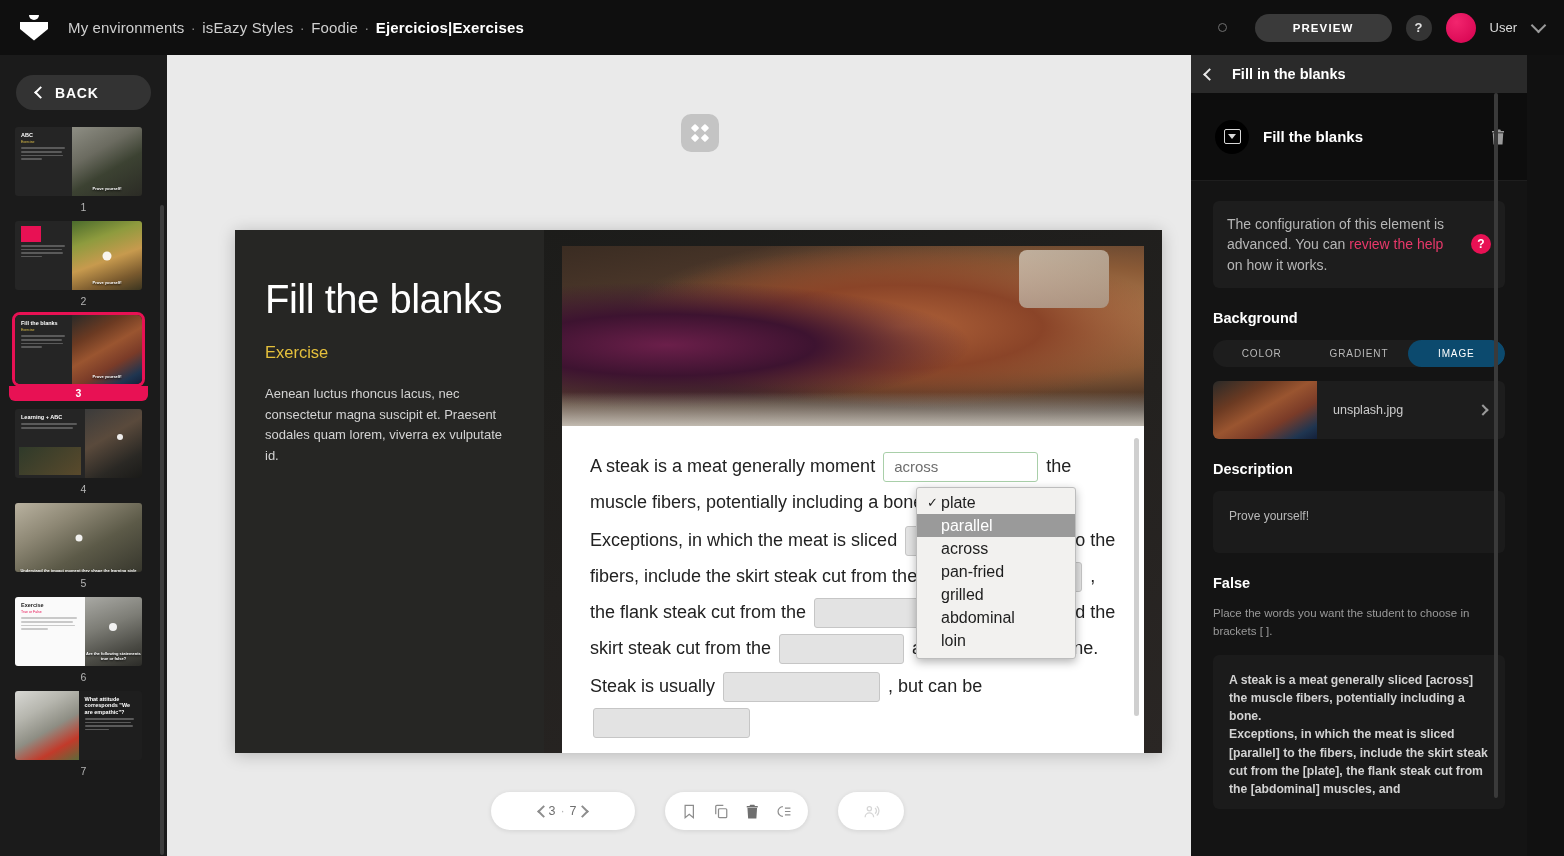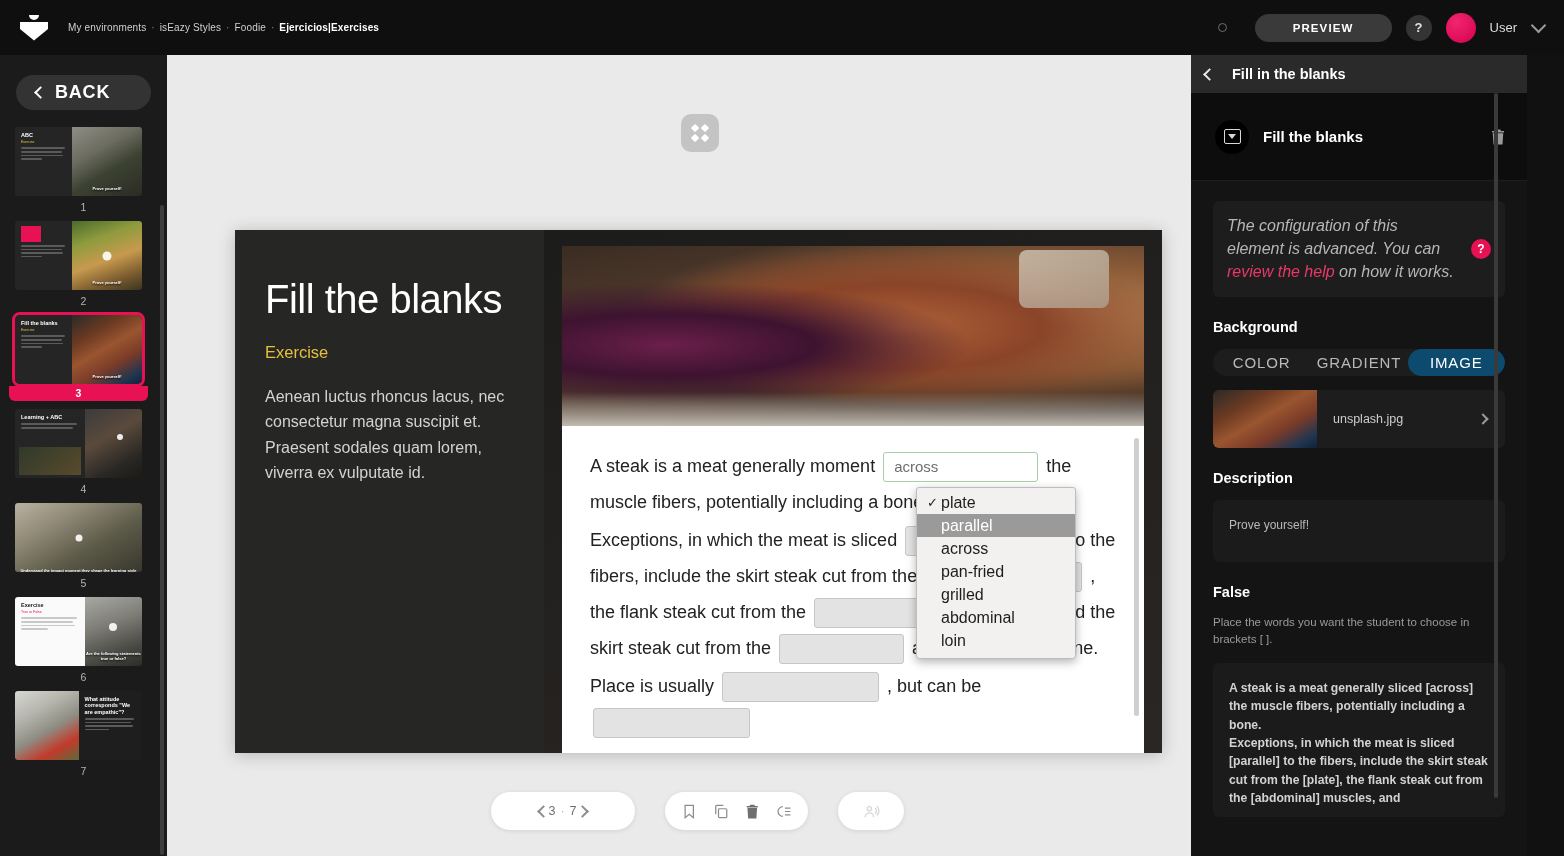--- a/index.html
+++ b/index.html
@@ -21,21 +21,21 @@
   }
   .logo .cap {
     position:absolute; left: 9px; top: 0; width: 10px; height: 5px;
     background:#fff; border-radius: 0 0 5px 5px;
   }
   .logo .body {
     position:absolute; left: 0; top: 7px; width: 28px; height: 19px;
     background:#fff;
     clip-path: polygon(0 0, 100% 0, 100% 40%, 50% 100%, 0 40%);
   }
-  .breadcrumb { font-size: 10px; color: #c9c9c9; letter-spacing: .15px; white-space: nowrap; }
+  .breadcrumb { font-size: 15px; color: #c9c9c9; letter-spacing: .15px; white-space: nowrap; }
   .breadcrumb .sep { color:#8a8a8a; padding: 0 2px; }
   .breadcrumb .crumb { color:#cfcfcf; }
   .breadcrumb .current { color:#ffffff; font-weight: 700; }
 
   .topbar-right {
     margin-left:auto; display:flex; align-items:center; gap: 14px; padding-right: 20px;
   }
   .dot-icon {
     width: 9px; height: 9px; border-radius: 50%;
     border: 1.8px solid #6f6f6f; margin-right: 14px;
@@ -69,21 +69,21 @@
   }
   .back-btn {
     margin: 20px auto 0; width: 135px; height: 35px; border-radius: 18px;
     background:#333333; display:flex; align-items:center; gap: 10px;
     padding-left: 18px; cursor:pointer; border:none;
   }
   .back-chev {
     width: 9px; height: 9px; border-left: 2px solid #fff; border-bottom: 2px solid #fff;
     transform: rotate(45deg); margin-left:2px;
   }
-  .back-label { color:#fff; font-size: 18px; font-weight: 700; letter-spacing: .8px; }
+  .back-label { color:#fff; font-size: 14px; font-weight: 700; letter-spacing: .8px; }
 
   .thumbs { margin-top: 14px; padding: 0 12px; }
   .thumb-item { margin-bottom: 5px; }
   .thumb-frame {
     width: 133px; height: 75px; border-radius: 6px; overflow:hidden;
     display:flex; position: relative; border: 3px solid transparent;
   }
   .thumb-item.selected .thumb-frame {
     border: 3px solid #e81154; border-radius: 8px;
   }
@@ -146,21 +146,21 @@
     display:flex; box-shadow: 0 2px 16px rgba(0,0,0,.22);
   }
   .slide-left {
     width: 309px; background:#262624; padding: 48px 28px 0 30px; position:relative;
   }
   .slide-title {
     font-size: 40px; color:#fff; line-height: 1.08; font-weight: 400; letter-spacing:-.5px;
   }
   .slide-sub { font-size: 16.5px; color:#e5c03c; margin-top: 22px; }
   .slide-body {
-    font-size: 16px; color:#d3d3d3; line-height: 1.58; margin-top: 22px;
+    font-size: 13px; color:#d3d3d3; line-height: 1.58; margin-top: 22px;
   }
   .slide-right { flex:1; position:relative; overflow:hidden;
     background: linear-gradient(160deg,#1c1c1a 0%,#2a2624 100%); }
   .hero {
     position:absolute; left:18px; top: 16px; right: 18px; height: 180px;
     background:
       radial-gradient(ellipse at 18% 55%, #6b1f4a 0%, #3d1330 22%, transparent 45%),
       radial-gradient(ellipse at 58% 45%, #b0633a 0%, #8a4428 30%, transparent 58%),
       radial-gradient(ellipse at 82% 40%, #c08a5a 0%, #8a5a36 35%, transparent 62%),
       linear-gradient(170deg,#3a2c22 0%,#5a4030 40%,#2a211c 100%);
@@ -260,35 +260,35 @@
   }
   .rp-el-icon .tri {
     width:0;height:0;border-left:4px solid transparent;border-right:4px solid transparent;
     border-top:5px solid #d8d8d8;
   }
   .rp-el-name { font-size: 15px; color:#fff; font-weight:700; flex:1; }
   .rp-body { padding: 20px 22px 0 22px; }
   .notice {
     background:#1d1d1d; border-radius: 6px; padding: 13px 14px; display:flex; align-items:center; gap: 12px;
   }
-  .notice p { font-size: 16px; color:#b6b6b6; line-height: 1.45; flex:1;font-style:italic; }
+  .notice p { font-size: 14px; color:#b6b6b6; line-height: 1.45; flex:1; }
   .notice a { color:#e8386a; text-decoration:none; }
   .notice .q {
     width: 20px; height:20px; border-radius:50%; background:#e81154; color:#fff;
     font-size: 12px; font-weight:700; display:flex; align-items:center; justify-content:center; flex:none;
     cursor:pointer;
   }
   .section-h { font-size: 14.5px; color:#fff; font-weight:700; margin: 22px 0 14px; }
   .segctl {
     height: 27px; background:#1d1d1d; border-radius: 14px; display:flex; align-items:center;
     overflow:hidden;
   }
   .seg {
     flex:1; height:100%; display:flex; align-items:center; justify-content:center;
-    font-size: 15px; color:#b9b9b9; letter-spacing: .9px; cursor:pointer;
+    font-size: 10px; color:#b9b9b9; letter-spacing: .9px; cursor:pointer;
   }
   .seg.active { background:#0c4a6e; color:#fff; border-radius: 14px; font-weight:400; }
   .filerow {
     margin-top: 14px; height: 58px; background:#1d1d1d; border-radius: 6px;
     display:flex; align-items:center; overflow:hidden; cursor:pointer;
   }
   .fr-thumb { width: 104px; height: 58px; flex:none; }
   .fr-name { flex:1; font-size: 12.5px; color:#cccccc; padding-left: 16px; }
   .fr-chev {
     width: 8px; height: 8px; border-top:2px solid #9a9a9a; border-right:2px solid #9a9a9a;
@@ -507,21 +507,21 @@
             <span>to the fibers, include the skirt steak cut from the</span>
             <span class="blank med"></span>
             <span>, the flank steak cut from the</span>
             <span class="blank med"></span>
             <span>muscles, and the skirt steak cut</span>
             <span>from the</span>
             <span class="blank short"></span>
             <span>and including the bone.</span>
           </div>
           <div class="tc-line tc-p">
-            <span>Place is usually</span>
+            <span>Steak is usually</span>
             <span class="blank med"></span>
             <span>, but can be</span>
             <span class="blank med"></span>
           </div>
           <div class="tc-scroll"></div>
         </div>
       </div>
     </div>
 
     <div class="dropdown" id="dd">

